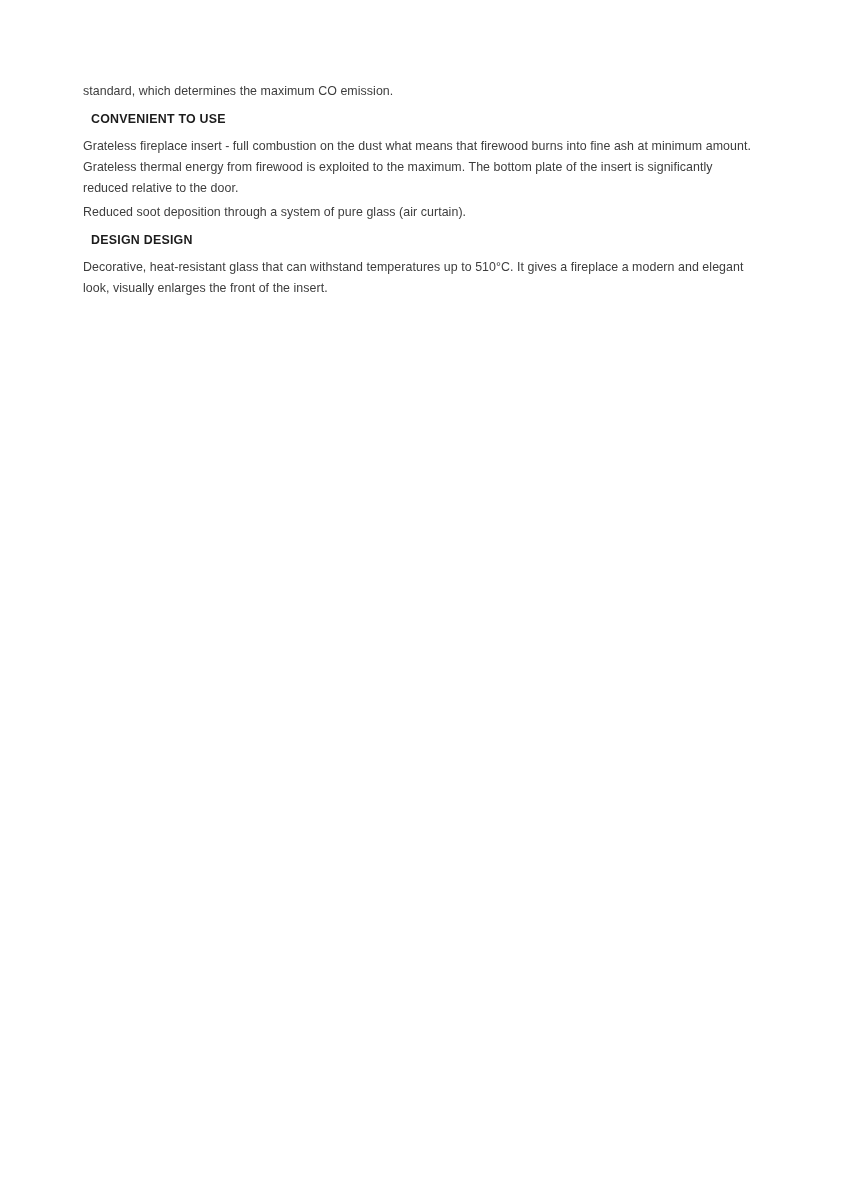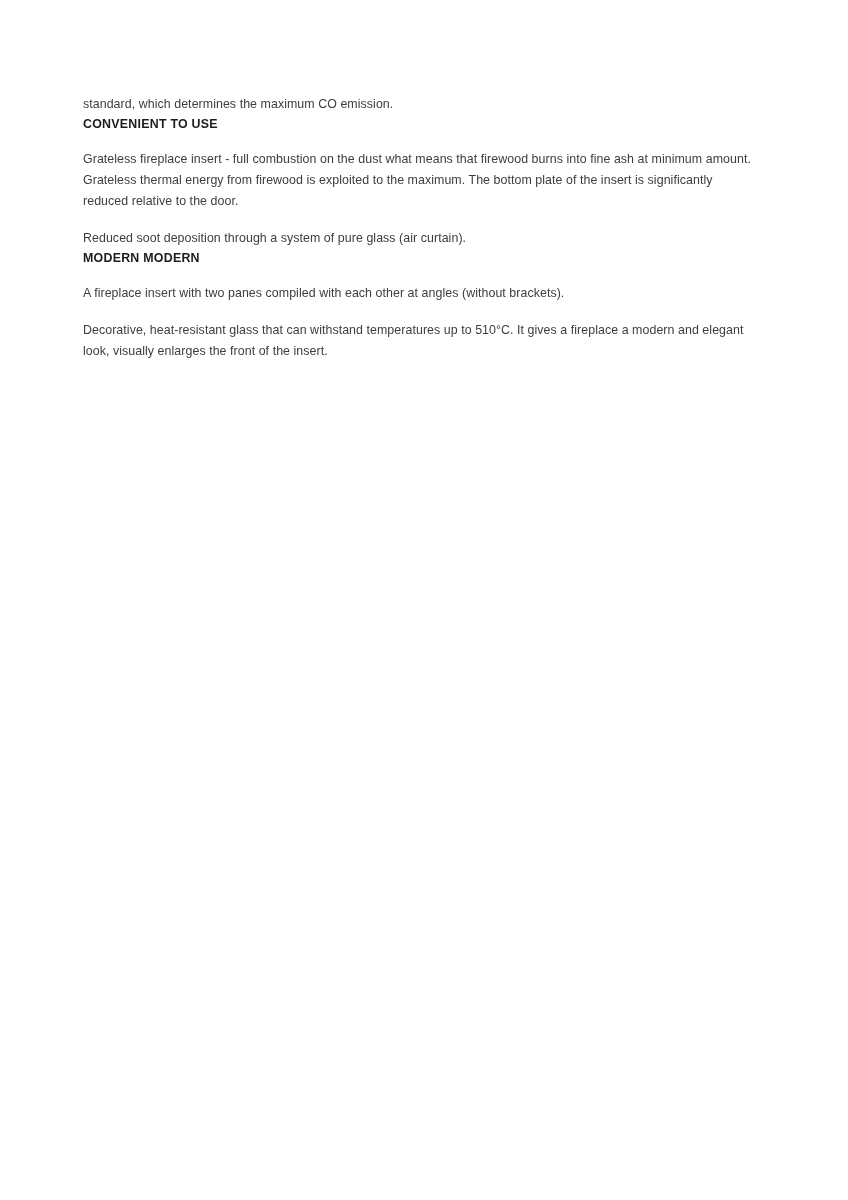--- a/index.html
+++ b/index.html
@@ -25,33 +25,33 @@
   .content {
     position: absolute;
     left: 83px;
     top: 78px;
     width: 668px;
   }
   p.body-text {
     font-size: 12.4px;
     line-height: 21px;
     color: #3d3d3d;
-    margin: 16px 0 0 0;
+    margin: 3px 0 0 0;
     letter-spacing: 0.005em;
     font-weight: 400;
   }
   .para-gap {
     margin-top: 19px;
   }
   h2.section-heading {
     font-size: 12.4px;
     line-height: 18px;
     font-weight: 700;
     color: #1c1c1c;
-    margin: 0;
+    margin: 8px;
     letter-spacing: 0.02em;
   }
   .heading-block-1 {
     margin-top: 48px;
   }
   .heading-block-2 {
     margin-top: 60px;
   }
   .after-heading {
     margin-top: 16px;
@@ -63,19 +63,18 @@
 <div class="page">
   <div class="content">
 
     <p class="body-text">standard, which determines the maximum CO emission.</p>
 
     <h2 class="section-heading heading-block-1">CONVENIENT TO USE</h2>
 
     <p class="body-text after-heading">Grateless fireplace insert - full combustion on the dust what means that firewood burns into fine ash at minimum amount. Grateless thermal energy from firewood is exploited to the maximum. The bottom plate of the insert is significantly reduced relative to the door.</p>
     <p class="body-text para-gap">Reduced soot deposition through a system of pure glass (air curtain).</p>
 
-    <h2 class="section-heading heading-block-2">MODERN MODERN</h2>
+    <h2 class="section-heading heading-block-2">DESIGN DESIGN</h2>
 
-    <p class="body-text after-heading">A fireplace insert with two panes compiled with each other at angles (without brackets).</p>
     <p class="body-text para-gap">Decorative, heat-resistant glass that can withstand temperatures up to 510°C. It gives a fireplace a modern and elegant look, visually enlarges the front of the insert.</p>
 
   </div>
 </div>
 
 </body></html>

